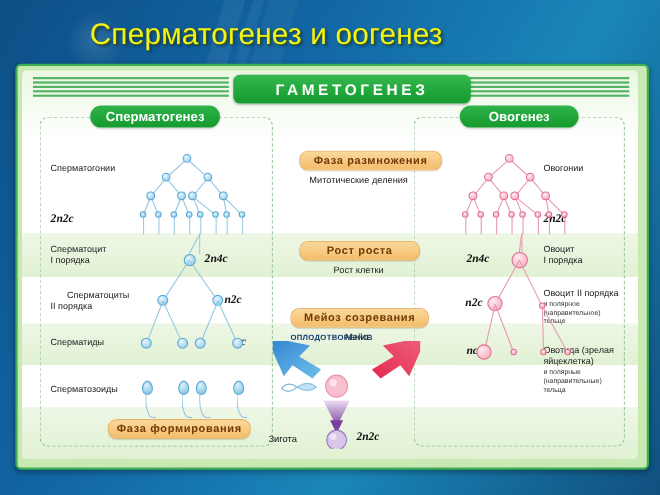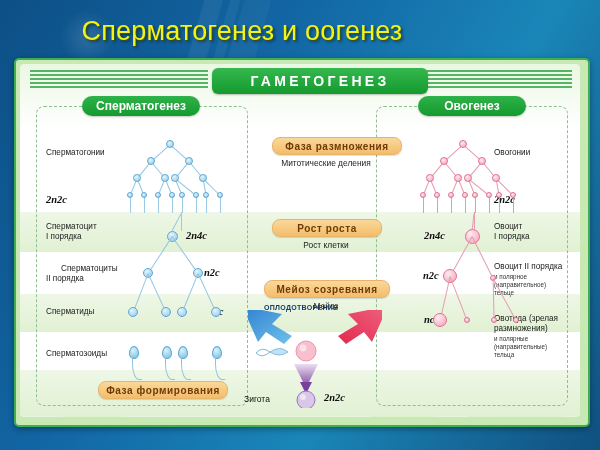--- a/index.html
+++ b/index.html
@@ -207,21 +207,21 @@
     <div class="lbl" style="left:474px;top:168px;">I  порядка</div>
     <div class="formula" style="left:404px;top:166px;">2n4c</div>
 
     <div class="lbl" style="left:474px;top:198px;">Овоцит II порядка</div>
     <div class="lbl lblSm" style="left:474px;top:209px;">и  полярное</div>
     <div class="lbl lblSm" style="left:474px;top:217px;">(направительное)</div>
     <div class="lbl lblSm" style="left:474px;top:225px;">тельце</div>
     <div class="formula" style="left:403px;top:206px;">n2c</div>
 
     <div class="lbl" style="left:474px;top:250px;">Овотида (зрелая</div>
-    <div class="lbl" style="left:474px;top:260px;">размножения)</div>
+    <div class="lbl" style="left:474px;top:260px;">яйцеклетка)</div>
     <div class="lbl lblSm" style="left:474px;top:271px;">и  полярные</div>
     <div class="lbl lblSm" style="left:474px;top:279px;">(направительные)</div>
     <div class="lbl lblSm" style="left:474px;top:287px;">тельца</div>
     <div class="formula" style="left:404px;top:250px;">nc</div>
 
     <div id="treeL" style="position: absolute; left: 0px; top: 0px; width: 560px; height: 353px;">
         <div style="position: absolute; left: 150px; top: 80px; width: 25.4951px; height: 1.2px; background: rgb(146, 198, 226); transform-origin: 0px 50%; transform: rotate(138.18deg);"></div>
         <div style="position: absolute; left: 150px; top: 80px; width: 25.4951px; height: 1.2px; background: rgb(146, 198, 226); transform-origin: 0px 50%; transform: rotate(41.8202deg);"></div>
         <div style="position: absolute; left: 131px; top: 97px; width: 22.0227px; height: 1.2px; background: rgb(146, 198, 226); transform-origin: 0px 50%; transform: rotate(129.472deg);"></div>
         <div style="position: absolute; left: 131px; top: 97px; width: 22.0227px; height: 1.2px; background: rgb(146, 198, 226); transform-origin: 0px 50%; transform: rotate(50.5275deg);"></div>

